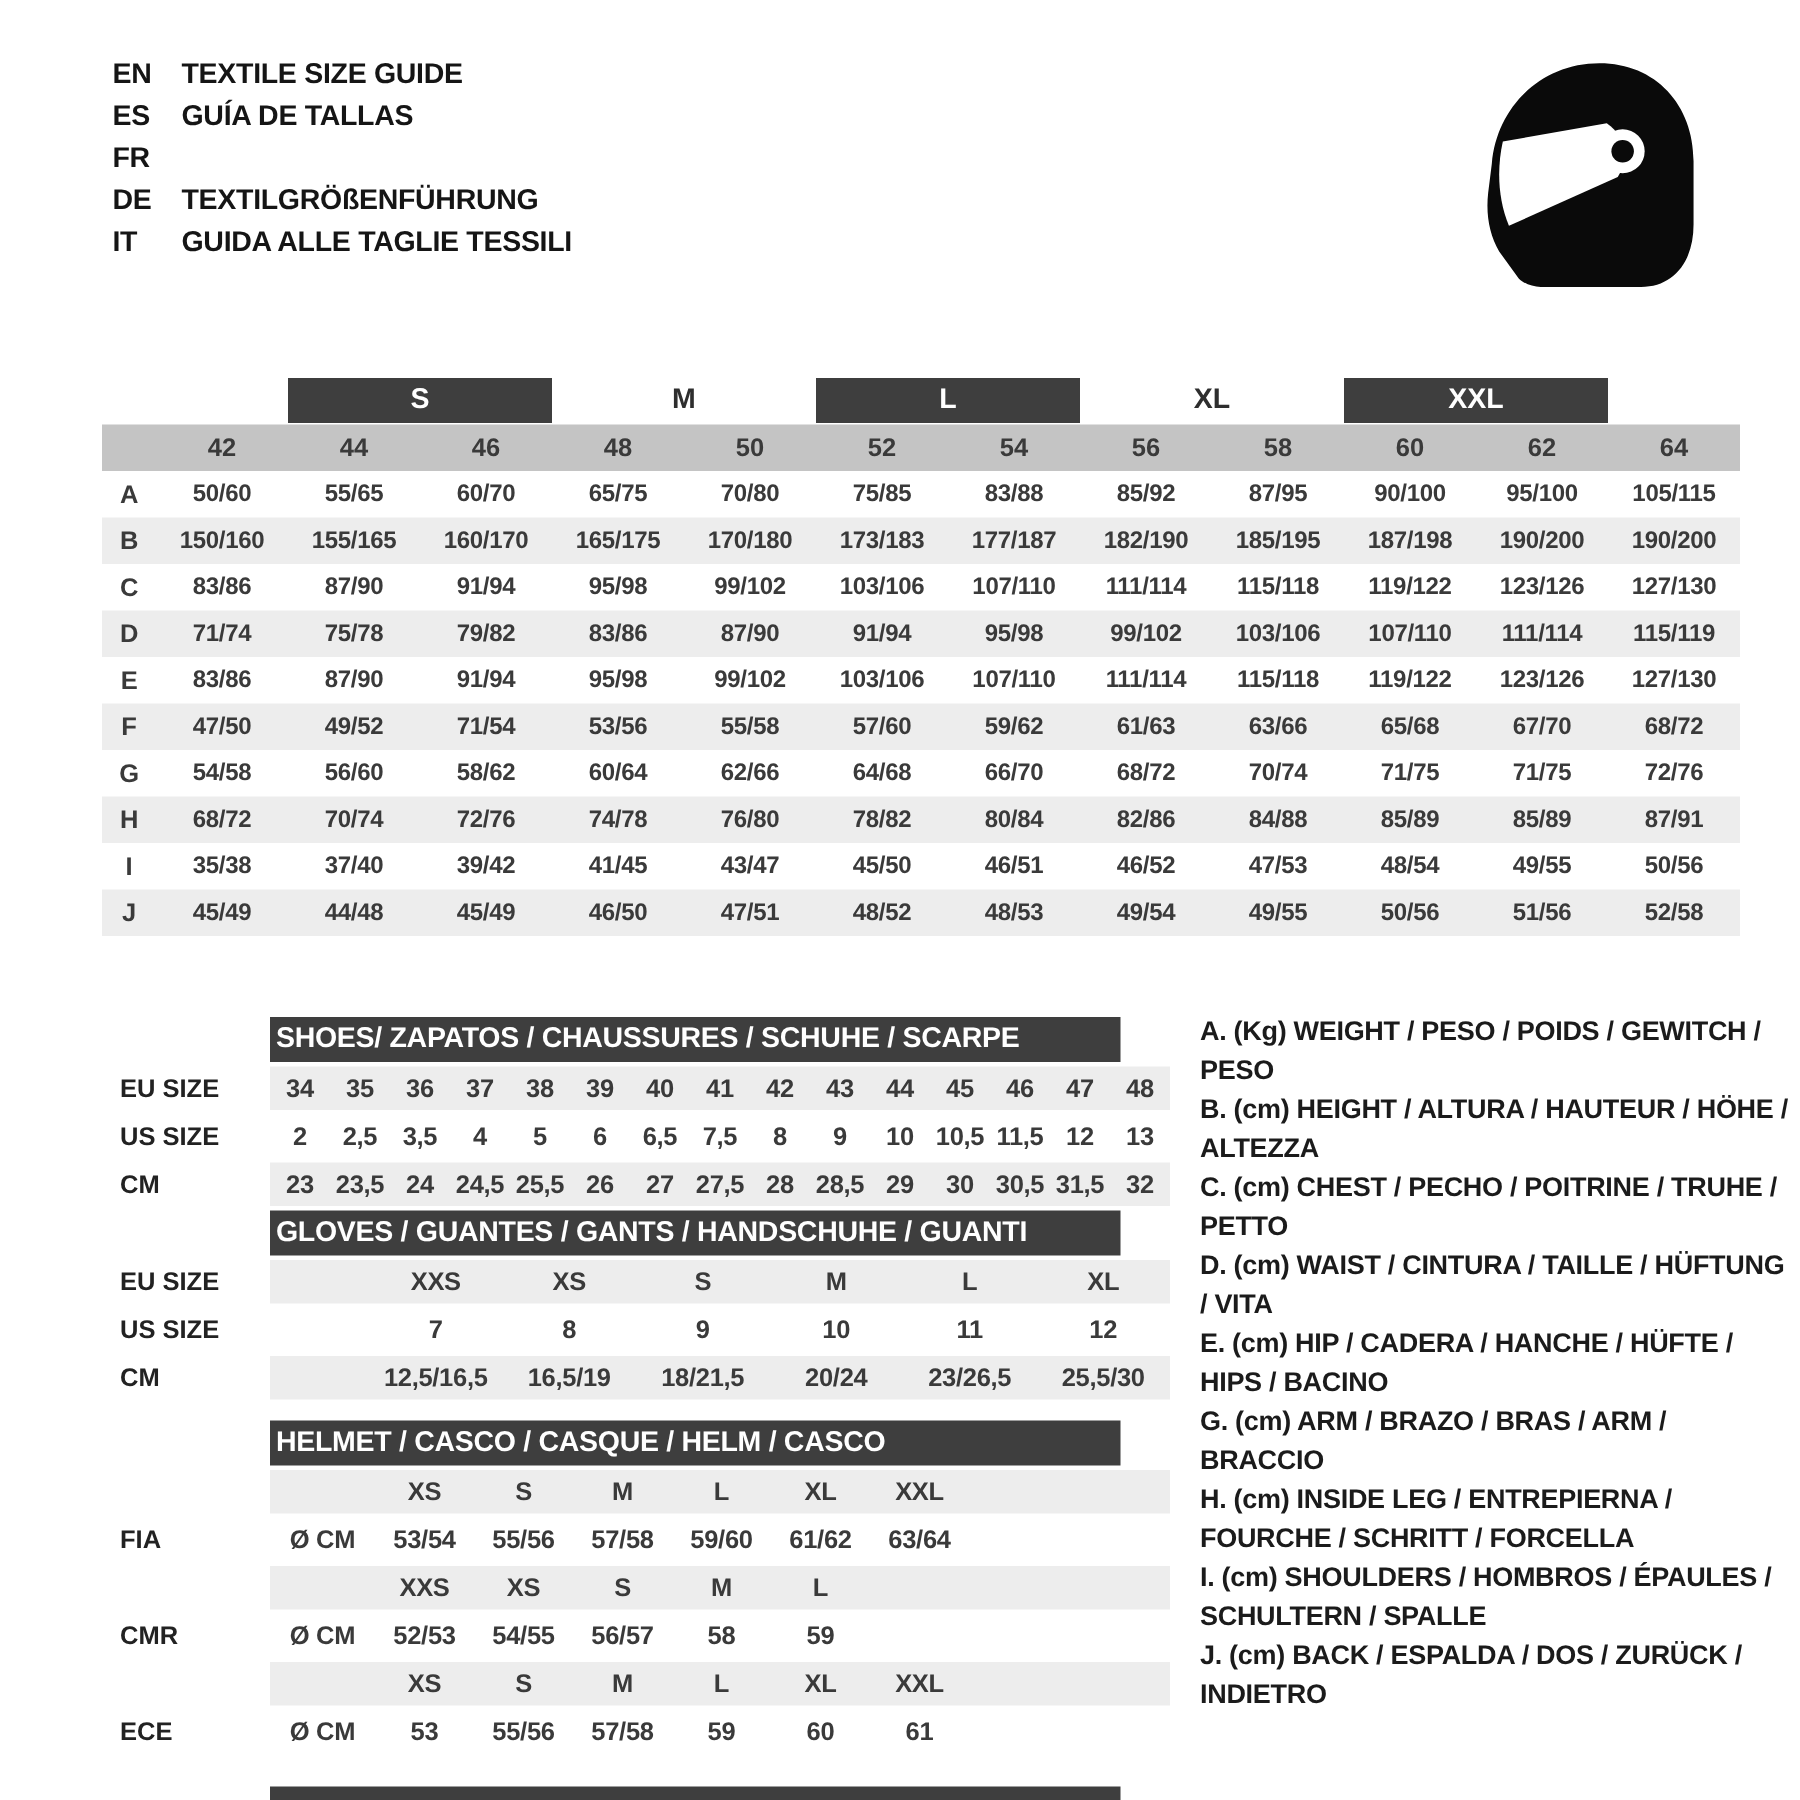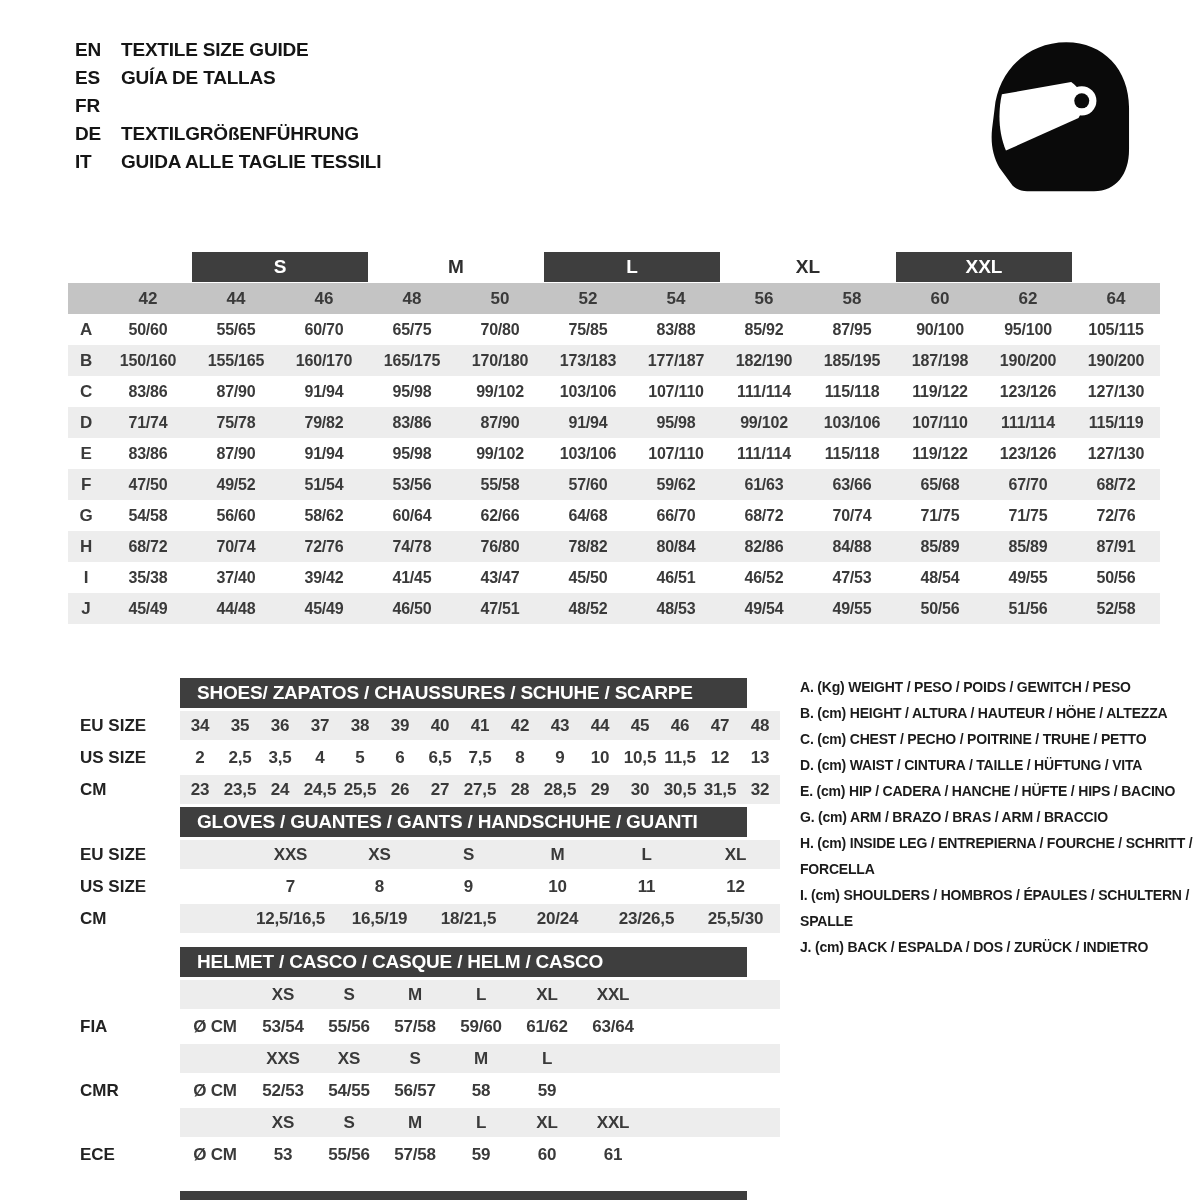--- a/index.html
+++ b/index.html
@@ -27,32 +27,32 @@
   .drow{height:31px;font-size:16px;letter-spacing:-0.2px;}
   .drow.alt{background:#ededed;}
   .lcell{font-size:17px;}
 
   
   .lower{position:absolute;left:68px;top:678px;width:714px;}
   .subrow{display:flex;margin-bottom:3px;}
   .lab{width:112px;flex:0 0 112px;display:flex;align-items:center;padding-left:12px;box-sizing:border-box;
        font-size:17px;color:#222;}
   .secbar{width:567px;height:30px;background:#3e3e3e;color:#fff;display:flex;align-items:center;
-          padding-left:17px;box-sizing:border-box;font-size:19px;letter-spacing:-0.2px;}
+          padding-left:4px;box-sizing:border-box;font-size:19px;letter-spacing:-0.2px;}
   .content{width:600px;height:29px;display:grid;}
   .content.gray{background:#ededed;}
   .content.shoes{grid-template-columns:repeat(15,40px);}
   .content.gloves{padding-left:66px;box-sizing:border-box;grid-template-columns:repeat(6,89px);}
   .content.helm{grid-template-columns:70px repeat(6,66px);}
   .cell{font-size:17px;letter-spacing:-0.2px;}
   .helm-block{margin-top:14px;}
 
   
   .legend{position:absolute;left:800px;top:674px;width:398px;}
-  .legend-item{font-size:14px;line-height:26px;letter-spacing:-0.2px;color:#1b1b1b;}
+  .legend-item{font-size:18px;line-height:26px;letter-spacing:-0.2px;color:#1b1b1b;}
 
   
   .crop-bar{position:absolute;left:180px;top:1191px;width:567px;height:9px;background:#3e3e3e;}
 </style>
 </head>
 <body>
 
 <div class="page">
 
   <div class="langs">
@@ -197,21 +197,21 @@
           <div class="vcell">111/114</div>
           <div class="vcell">115/118</div>
           <div class="vcell">119/122</div>
           <div class="vcell">123/126</div>
           <div class="vcell">127/130</div>
         </div>
         <div class="drow alt">
           <div class="lcell">F</div>
           <div class="vcell">47/50</div>
           <div class="vcell">49/52</div>
-          <div class="vcell">51/54</div>
+          <div class="vcell">71/54</div>
           <div class="vcell">53/56</div>
           <div class="vcell">55/58</div>
           <div class="vcell">57/60</div>
           <div class="vcell">59/62</div>
           <div class="vcell">61/63</div>
           <div class="vcell">63/66</div>
           <div class="vcell">65/68</div>
           <div class="vcell">67/70</div>
           <div class="vcell">68/72</div>
         </div>

